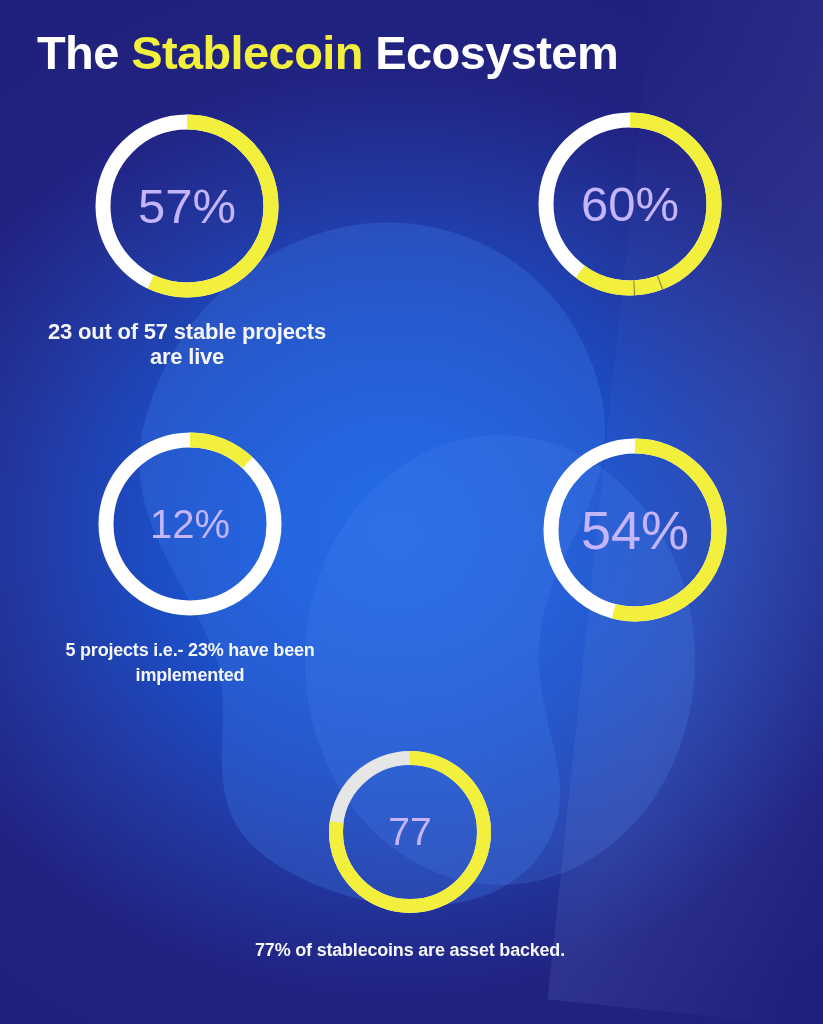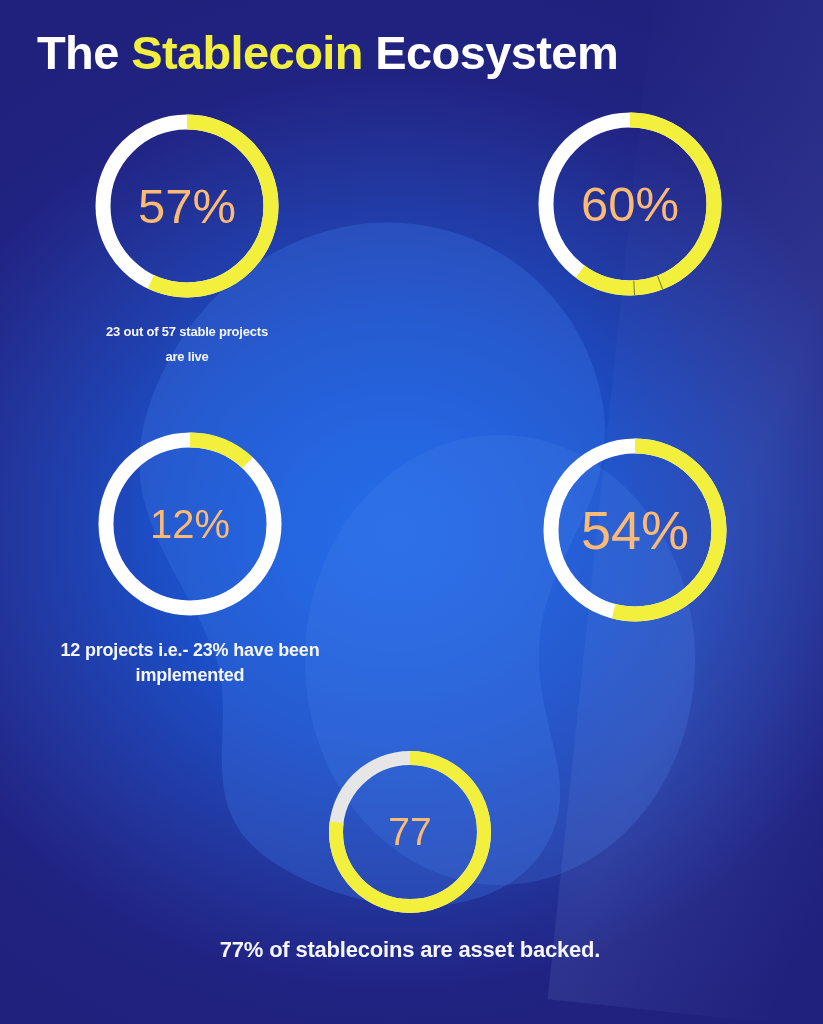--- a/index.html
+++ b/index.html
@@ -88,48 +88,48 @@
     margin: 0 auto;
   }
   .donut-wrap svg { display:block; }
   .donut-value {
     position: absolute;
     left: 0; top: 0;
     width: 100%; height: 100%;
     display: flex;
     align-items: center;
     justify-content: center;
-    color: #fdba74;
+    color: #c4b5fd;
     font-weight: 400;
     letter-spacing: 0px;
   }
   .caption {
     margin-top: 14px;
     color: #f4f6fb;
-    font-size: 13px;
+    font-size: 22px;
     line-height: 24.5px;
     font-weight: bold;
     letter-spacing: -0.2px;
     white-space: pre-line;
   }
 
   
   #card-57  { left: 27px;  top: 106px; width: 320px; }
   #card-60  { left: 470px; top: 104px; width: 320px; }
   #card-12  { left: 20px;  top: 424px; width: 340px; }
   #card-54  { left: 470px; top: 430px; width: 330px; }
   #card-77  { left: 210px; top: 744px; width: 400px; }
 
   #card-57 .donut-value { font-size: 49px; }
   #card-60 .donut-value { font-size: 49px; text-align: right; }
   #card-12 .donut-value { font-size: 40px; }
   #card-54 .donut-value { font-size: 54px; }
   #card-77 .donut-value { font-size: 39px; }
 
-  #card-77 .caption { font-size: 22px; margin-top: 18px; }
+  #card-77 .caption { font-size: 18px; margin-top: 18px; }
   #card-12 .caption { font-size: 18px; }
 </style>
 </head>
 <body>
 
 <div class="bg-root">
   <div class="bg-radial"></div>
 
   <svg class="bg-blob" viewBox="0 0 520 700">
     <path d="M250,8 C360,0 455,70 480,175 C505,280 430,330 420,420 C410,510 470,570 420,640 C365,715 230,700 150,645 C70,590 120,510 95,440 C65,360 0,300 25,205 C55,95 145,18 250,8 Z" fill="#3f7ae8"></path>
@@ -172,21 +172,21 @@
 </div>
 
 <div class="card" id="card-12">
   <div class="donut-wrap" style="width:200px;height:200px;">
     <svg viewBox="0 0 200 200" width="200" height="200">
       <circle cx="100" cy="100" r="84" fill="none" stroke="#ffffff" stroke-width="15"></circle>
       <circle cx="100" cy="100" r="84" fill="none" stroke="#f2f03c" stroke-width="15" stroke-dasharray="63.3 464.6" stroke-dashoffset="0" transform="rotate(-90 100 100)"></circle>
     </svg>
     <div class="donut-value">12%</div>
   </div>
-  <div class="caption">12 projects i.e.- 23% have been
+  <div class="caption">5 projects i.e.- 23% have been
 implemented</div>
 </div>
 
 <div class="card" id="card-54">
   <div class="donut-wrap" style="width:200px;height:200px;">
     <svg viewBox="0 0 200 200" width="200" height="200">
       <circle cx="100" cy="100" r="84" fill="none" stroke="#ffffff" stroke-width="15"></circle>
       <circle cx="100" cy="100" r="84" fill="none" stroke="#f2f03c" stroke-width="15" stroke-dasharray="285.1 242.8" stroke-dashoffset="0" transform="rotate(-90 100 100)"></circle>
     </svg>
     <div class="donut-value">54%</div>

